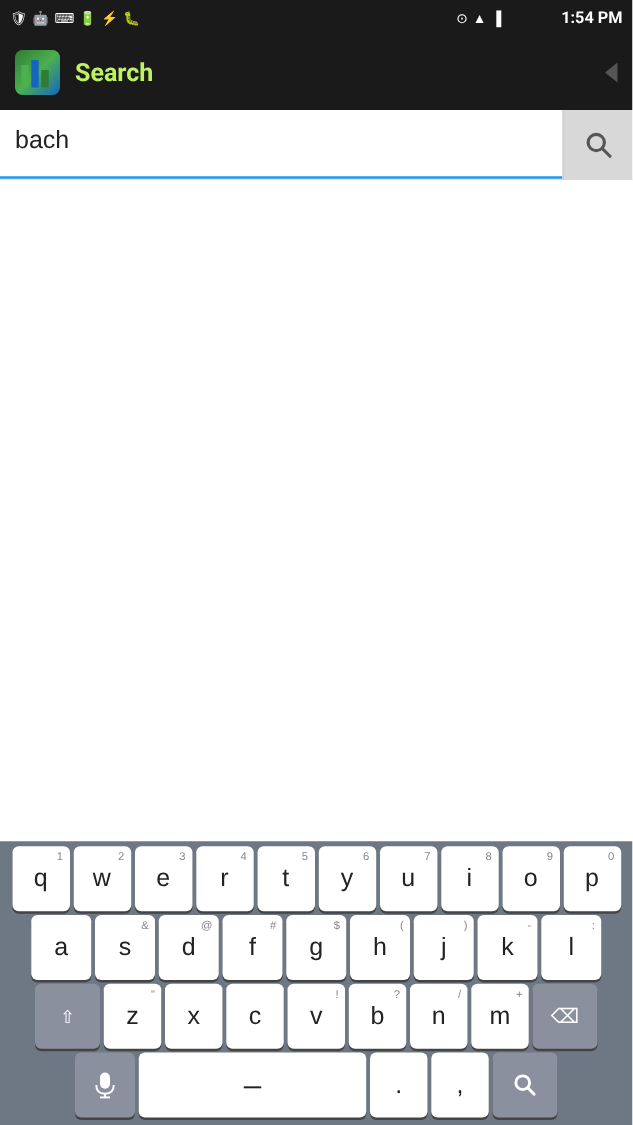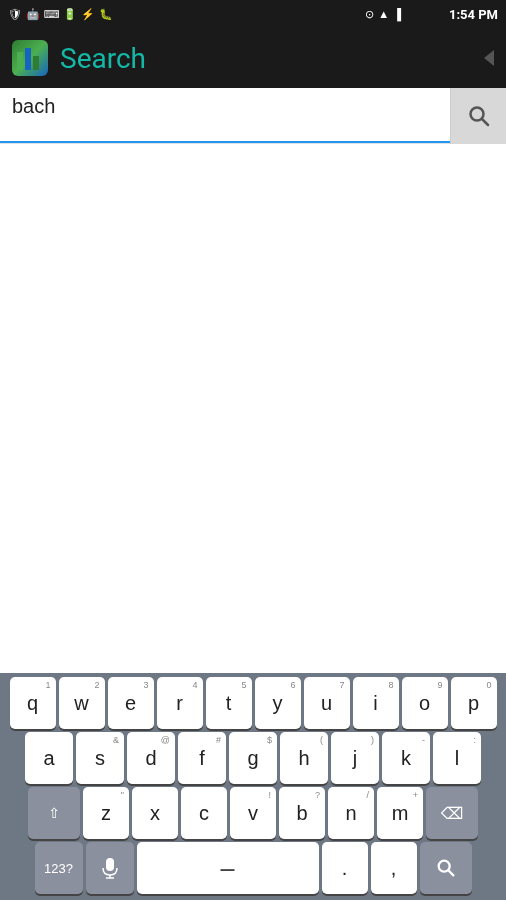--- a/index.html
+++ b/index.html
@@ -55,23 +55,23 @@
       width: 36px;
       height: 36px;
       background: linear-gradient(135deg, #2e7d32, #4caf50, #1565c0);
       border-radius: 6px;
       display: flex;
       align-items: center;
       justify-content: center;
       font-size: 18px;
     }
     .app-title {
-      font-size: 28px;
-      color: #14b8a6;
-      font-weight: 400;
+      font-size: 20px;
+      color: #bef264;
+      font-weight: 700;
     }
     .back-arrow {
       position: absolute;
       right: 12px;
       top: 50%;
       transform: translateY(-50%);
       width: 0;
       height: 0;
       border-style: solid;
       border-width: 8px 10px 8px 0;
@@ -84,21 +84,21 @@
       height: 56px;
       background: #fff;
       display: flex;
       align-items: center;
       border-bottom: 1px solid #e0e0e0;
     }
     .search-input-wrapper {
       flex: 1;
       height: 100%;
       display: flex;
-      align-items: flex-start;
+      align-items: center;
       padding: 0 8px 4px 12px;
       border-bottom: 2px solid #2196f3;
     }
     .search-input {
       width: 100%;
       height: 36px;
       border: none;
       outline: none;
       font-size: 20px;
       color: #222;
@@ -280,21 +280,20 @@
     <button class="key">x</button>
     <button class="key">c</button>
     <button class="key"><span class="sub-label">!</span>v</button>
     <button class="key"><span class="sub-label">?</span>b</button>
     <button class="key"><span class="sub-label">/</span>n</button>
     <button class="key"><span class="sub-label">+</span>m</button>
     <button class="key special backspace-key" style="font-size:16px;">⌫</button>
   </div>
 
   <div class="keyboard-row row4">
-    <button class="key special num-key" style="font-size:13px;">123?</button>
     <button class="key special mic-key">
       <svg width="18" height="22" viewBox="0 0 18 22">
         <rect x="5" y="1" width="8" height="13" rx="4" fill="#fff"></rect>
         <path d="M2 11 Q2 18 9 18 Q16 18 16 11" stroke="#fff" stroke-width="1.5" fill="none"></path>
         <line x1="9" y1="18" x2="9" y2="21" stroke="#fff" stroke-width="1.5"></line>
         <line x1="5" y1="21" x2="13" y2="21" stroke="#fff" stroke-width="1.5"></line>
       </svg>
     </button>
     <button class="key space-key" style="font-size:28px; line-height:1;">⎯</button>
     <button class="key period-key">.</button>

